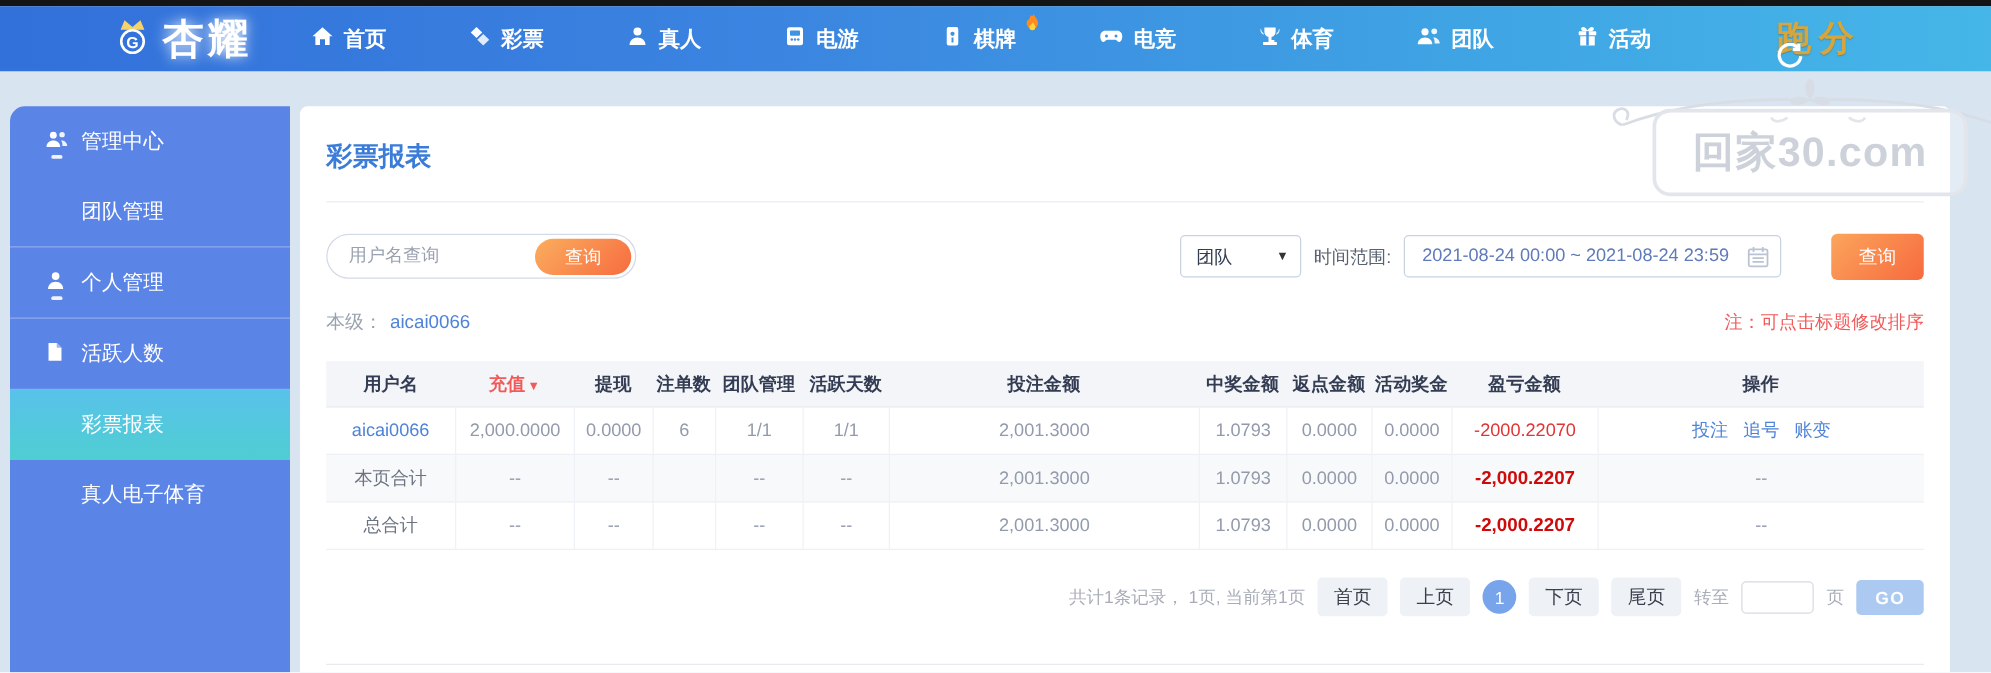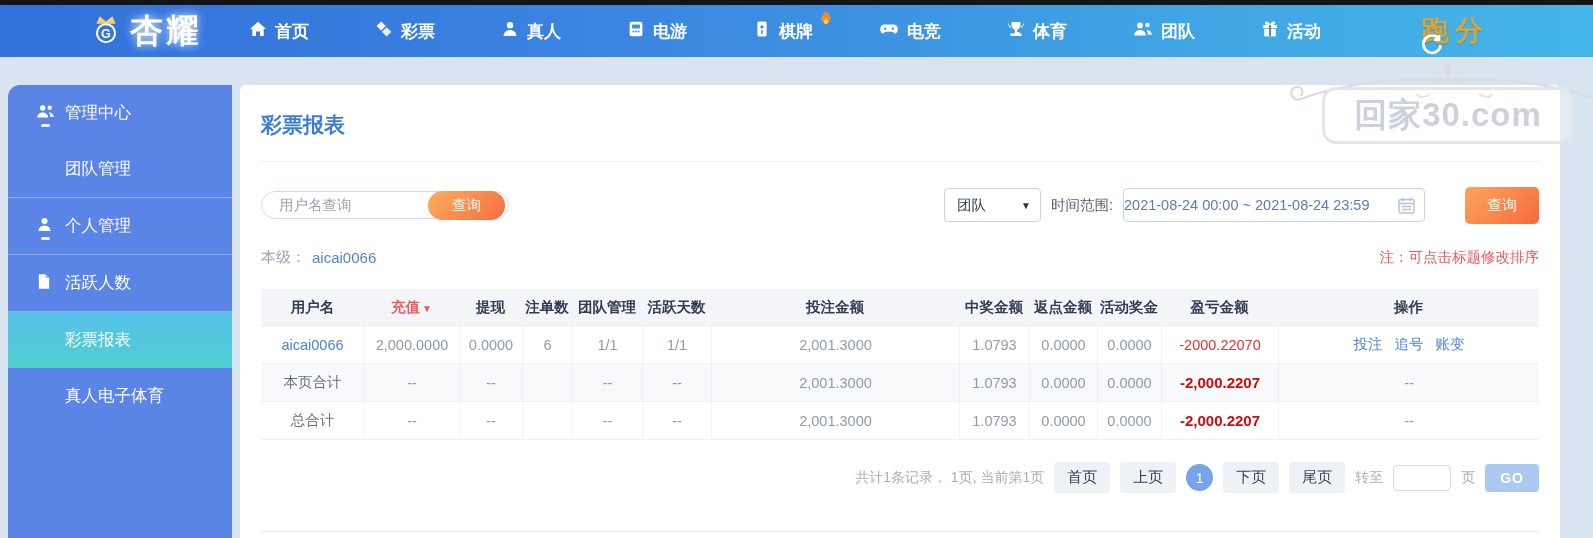--- a/index.html
+++ b/index.html
@@ -37,36 +37,36 @@
   .side-item.active { background:linear-gradient(180deg,#58c2ea,#4fced2); }
 
   
   .card { position:absolute; left:240px; top:28px; width:1320px; height:453px;
     background:#fff; border-radius:6px 6px 0 0; padding:0 21px; }
   .page-title { margin-top:26px; font-size:21px; font-weight:700; color:#3b7cd8; }
   .divider { margin-top:22px; border-bottom:1px solid #e9eef4; }
 
   
   .filter-row { margin-top:24px; display:flex; align-items:center; height:38px; }
-  .search-pill { display:flex; align-items:center; width:248px; height:28px;
+  .search-pill { display:flex; align-items:center; width:248px; height:36px;
     border:1px solid #d3dbe8; border-radius:18px; background:#fff; }
   .search-pill input { flex:1; min-width:0; border:none; outline:none; padding-left:17px;
     font-size:14.5px; color:#333; background:transparent; }
   .search-pill input::placeholder { color:#9aa2b0; }
   .pill-btn { width:77px; height:29px; margin-right:3px; border:none; border-radius:15px;
     background:linear-gradient(135deg,#fbae5e,#f76c40); color:#fff; font-size:14.5px; cursor:pointer; }
   .right-filters { margin-left:auto; display:flex; align-items:center; gap:10px; }
   .scope-select { width:97px; height:34px; border:1px solid #c9d3e0; border-radius:4px;
     background:#fff; display:flex; align-items:center; justify-content:space-between;
     padding:0 9px 0 12px; font-size:14.5px; color:#333c50; cursor:pointer; }
   .select-arrow { font-size:10px; color:#333; }
   .time-label { font-size:14.5px; color:#5a6270; }
   .date-wrap { display:flex; align-items:center; width:302px; height:34px;
     border:1px solid #c9d3e0; border-radius:4px; background:#fff; }
-  .date-wrap input { flex:1; min-width:0; border:none; outline:none; text-align:left;
+  .date-wrap input { flex:1; min-width:0; border:none; outline:none; text-align:center;
     font-size:14.5px; color:#5f7ab8; background:transparent; }
   .date-wrap svg { margin-right:8px; flex:none; }
   .query-btn { width:74px; height:37px; margin-left:30px; border:none; border-radius:5px;
     background:linear-gradient(135deg,#fba55c,#f76a3e); color:#fff; font-size:15px; cursor:pointer; }
 
   
   .level-row { margin-top:24px; display:flex; align-items:center; font-size:15px; }
   .level-label { color:#9aa2b0; }
   .level-value { color:#4e83d8; margin-left:6px; cursor:pointer; }
   .sort-note { margin-left:auto; color:#f25a5a; font-size:14.5px; }
@@ -100,21 +100,21 @@
     display:flex; align-items:center; justify-content:center; font-size:14px; cursor:pointer; }
   .goto-input { width:58px; height:26px; border:1px solid #d6dae2; border-radius:4px; outline:none;
     text-align:center; font-size:14px; color:#555; }
   .go-btn { background:#accaf1; color:#fff; border:none; padding:6px 15px; border-radius:4px;
     font-size:14px; font-weight:700; letter-spacing:1px; cursor:pointer; }
   .bottom-line { margin-top:38px; border-top:1px solid #e7eaee; }
 
   
   .watermark { position:absolute; left:1322px; top:30px; width:252px; z-index:5; pointer-events:none; }
   .wm-flourish { position:absolute; top:-27px; left:-42px; }
-  .wm-box { position:relative; height:57px; border:3px solid #e2e6ec; border-radius:14px;
+  .wm-box { position:relative; height:70px; border:3px solid #e2e6ec; border-radius:14px;
     background:rgba(255,255,255,.28); display:flex; align-items:center; justify-content:center; }
   .wm-text { font-size:33px; font-weight:700; color:#ccd1da; letter-spacing:1px; }
 </style>
 </head>
 <body>
 
 <div class="screen">
   <div class="top-strip"></div>
 
   <header class="navbar">

